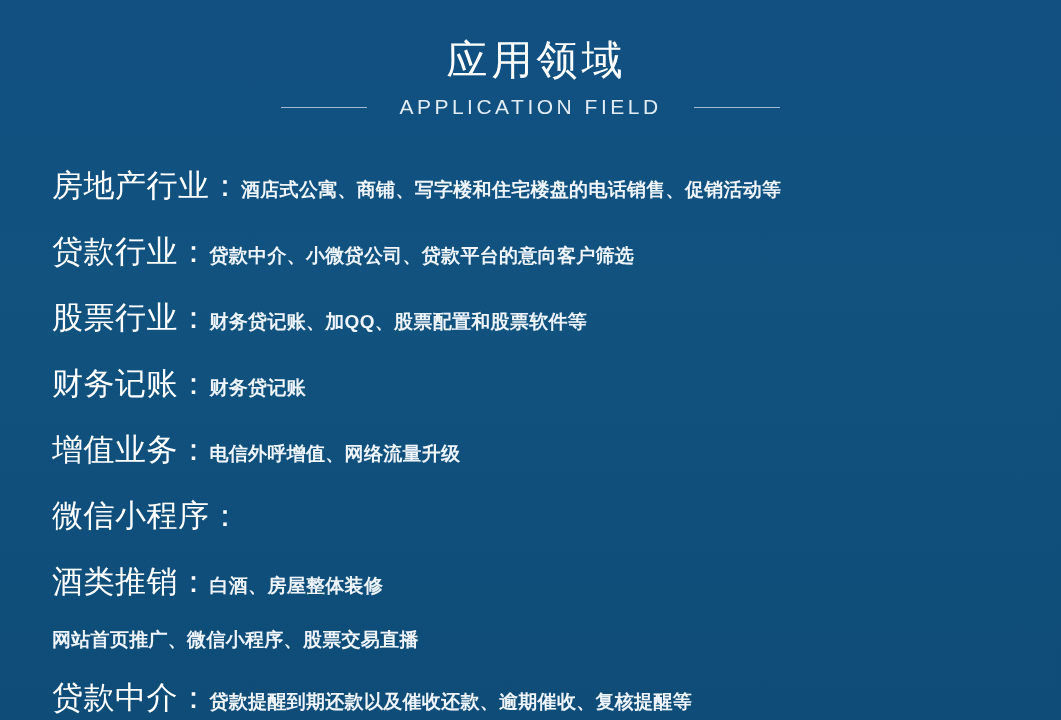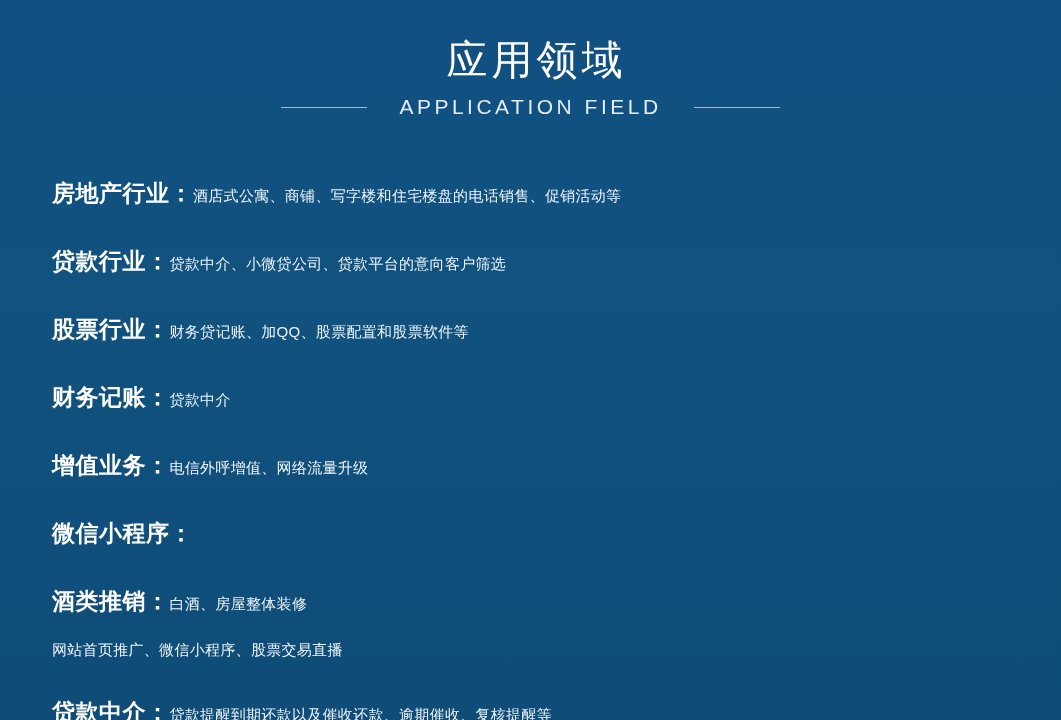--- a/index.html
+++ b/index.html
@@ -58,30 +58,29 @@
     padding: 0 50px 0 52px;
   }
   .row {
     display: flex;
     align-items: baseline;
     margin-bottom: 24px;
     white-space: nowrap;
   }
   .row-label {
     color: #ffffff;
-    font-size: 23px;
-    font-weight: bold;
+    font-size: 31px;
+    font-weight: normal;
     letter-spacing: 0.5px;
     flex: 0 0 auto;
-    margin-top: 13px;
   }
   .row-text {
     color: #eef4fa;
-    font-size: 15px;
-    font-weight: normal;
+    font-size: 19px;
+    font-weight: bold;
     letter-spacing: 0.3px;
     flex: 1 1 auto;
   }
 </style>
 </head>
 <body>
 
 <div class="page">
 
   <div class="header">
@@ -105,21 +104,21 @@
       <span class="row-text">贷款中介、小微贷公司、贷款平台的意向客户筛选</span>
     </div>
 
     <div class="row">
       <span class="row-label">股票行业：</span>
       <span class="row-text">财务贷记账、加QQ、股票配置和股票软件等</span>
     </div>
 
     <div class="row">
       <span class="row-label">财务记账：</span>
-      <span class="row-text">贷款中介</span>
+      <span class="row-text">财务贷记账</span>
     </div>
 
     <div class="row">
       <span class="row-label">增值业务：</span>
       <span class="row-text">电信外呼增值、网络流量升级</span>
     </div>
 
     <div class="row">
       <span class="row-label">微信小程序：</span>
     </div>

